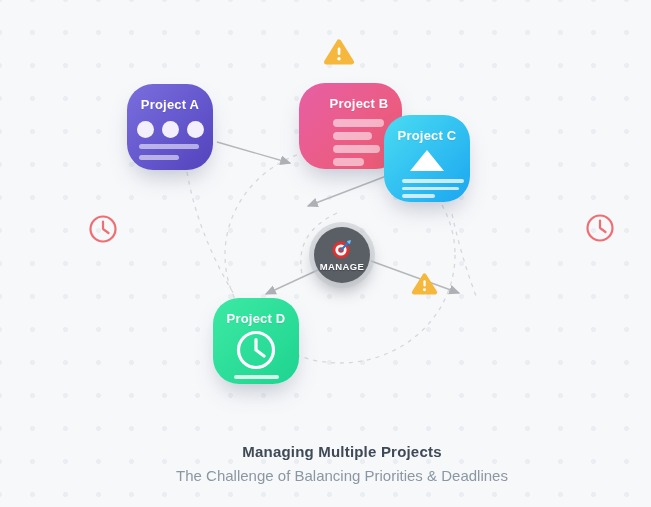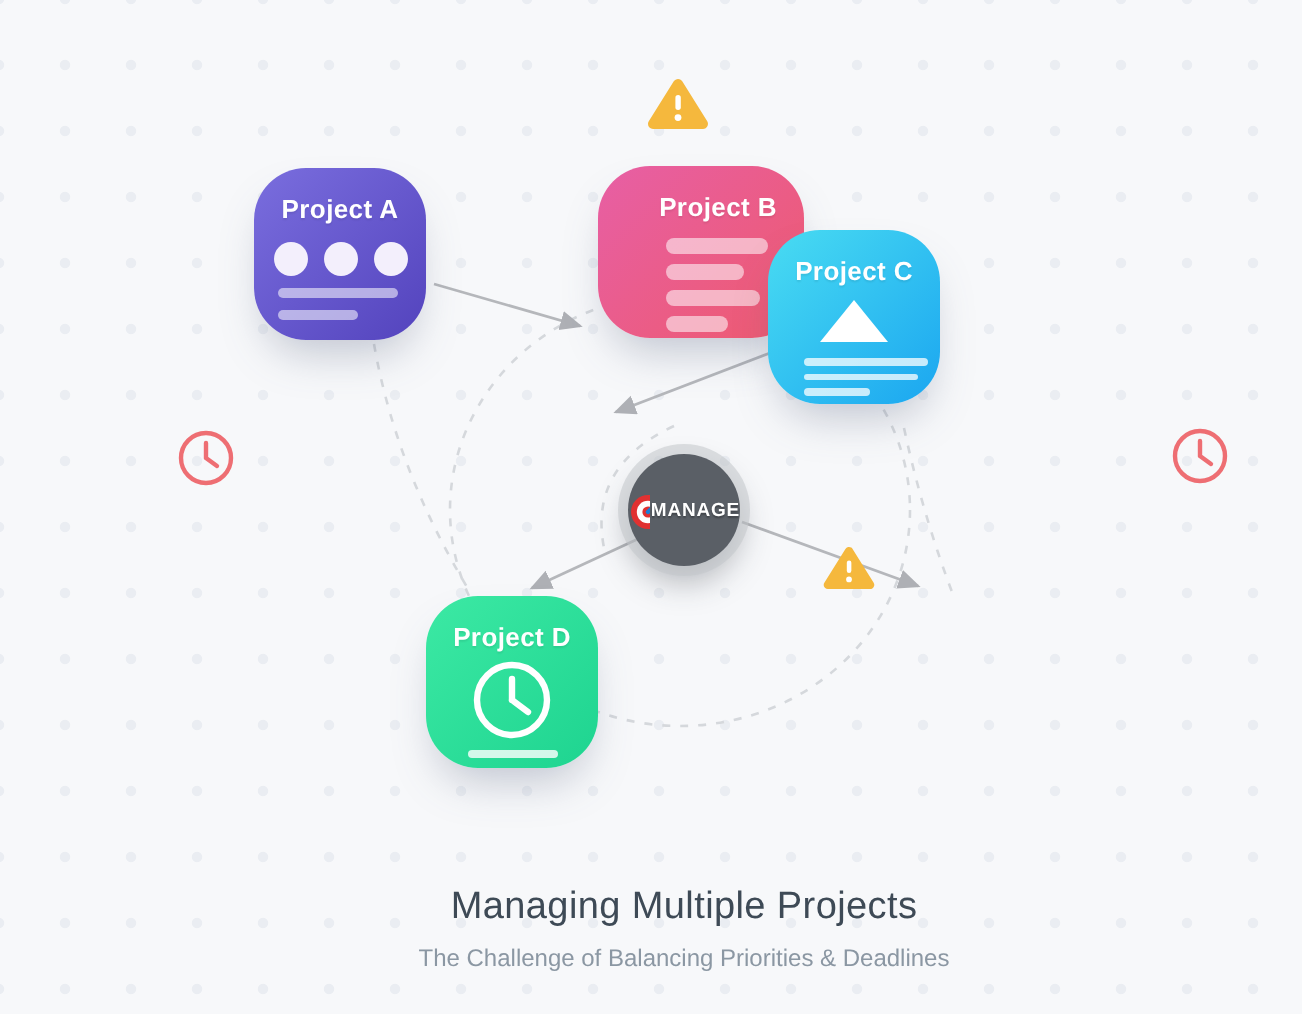--- a/index.html
+++ b/index.html
@@ -51,28 +51,28 @@
   .e-grid{display:grid;grid-template-columns:repeat(3,15px);grid-auto-rows:15px;gap:5px;margin:10px 0 0 16px;}
   .e-cell{border-radius:2.5px;background:#ffffff;}
   .e-r1{opacity:0.78;}
   .e-r2{opacity:0.62;}
   .e-r3{opacity:0.40;height:10px;}
   
   .hub{
     position:absolute;left:314px;top:227px;width:56px;height:56px;border-radius:50%;
     background:#5a5f66;
     box-shadow:0 0 0 5px rgba(195,198,203,0.55),0 8px 16px rgba(50,55,65,0.35);
-    display:flex;align-items:center;justify-content:flex-end;
+    display:flex;flex-direction:column;align-items:center;justify-content:center;
   }
   .hub .hub-label{color:#fff;font-size:9.5px;font-weight:700;letter-spacing:0.4px;margin-top:1px;
     text-shadow:0 1px 1px rgba(0,0,0,0.3);}
   .floaty{position:absolute;}
   .footer{position:absolute;left:33px;right:0;top:443px;text-align:center;}
-  .footer h1{margin:0;font-size:19px;font-weight:400;color:#3e4a56;letter-spacing:0.2px;}
-  .footer p{margin:7px 0 0 0;font-size:12px;color:#8b97a3;}
+  .footer h1{margin:0;font-size:15px;font-weight:700;color:#3e4a56;letter-spacing:0.2px;}
+  .footer p{margin:7px 0 0 0;font-size:15px;color:#8b97a3;}
 </style>
 </head>
 <body>
 
 <div class="stage">
 
   <svg class="connectors" width="651" height="507">
     <defs>
       <marker id="arrow" markerWidth="9" markerHeight="8" refX="7" refY="3.5" orient="auto">
         <path d="M0,0 L8,3.5 L0,7 Z" fill="#aeb0b5"></path>

